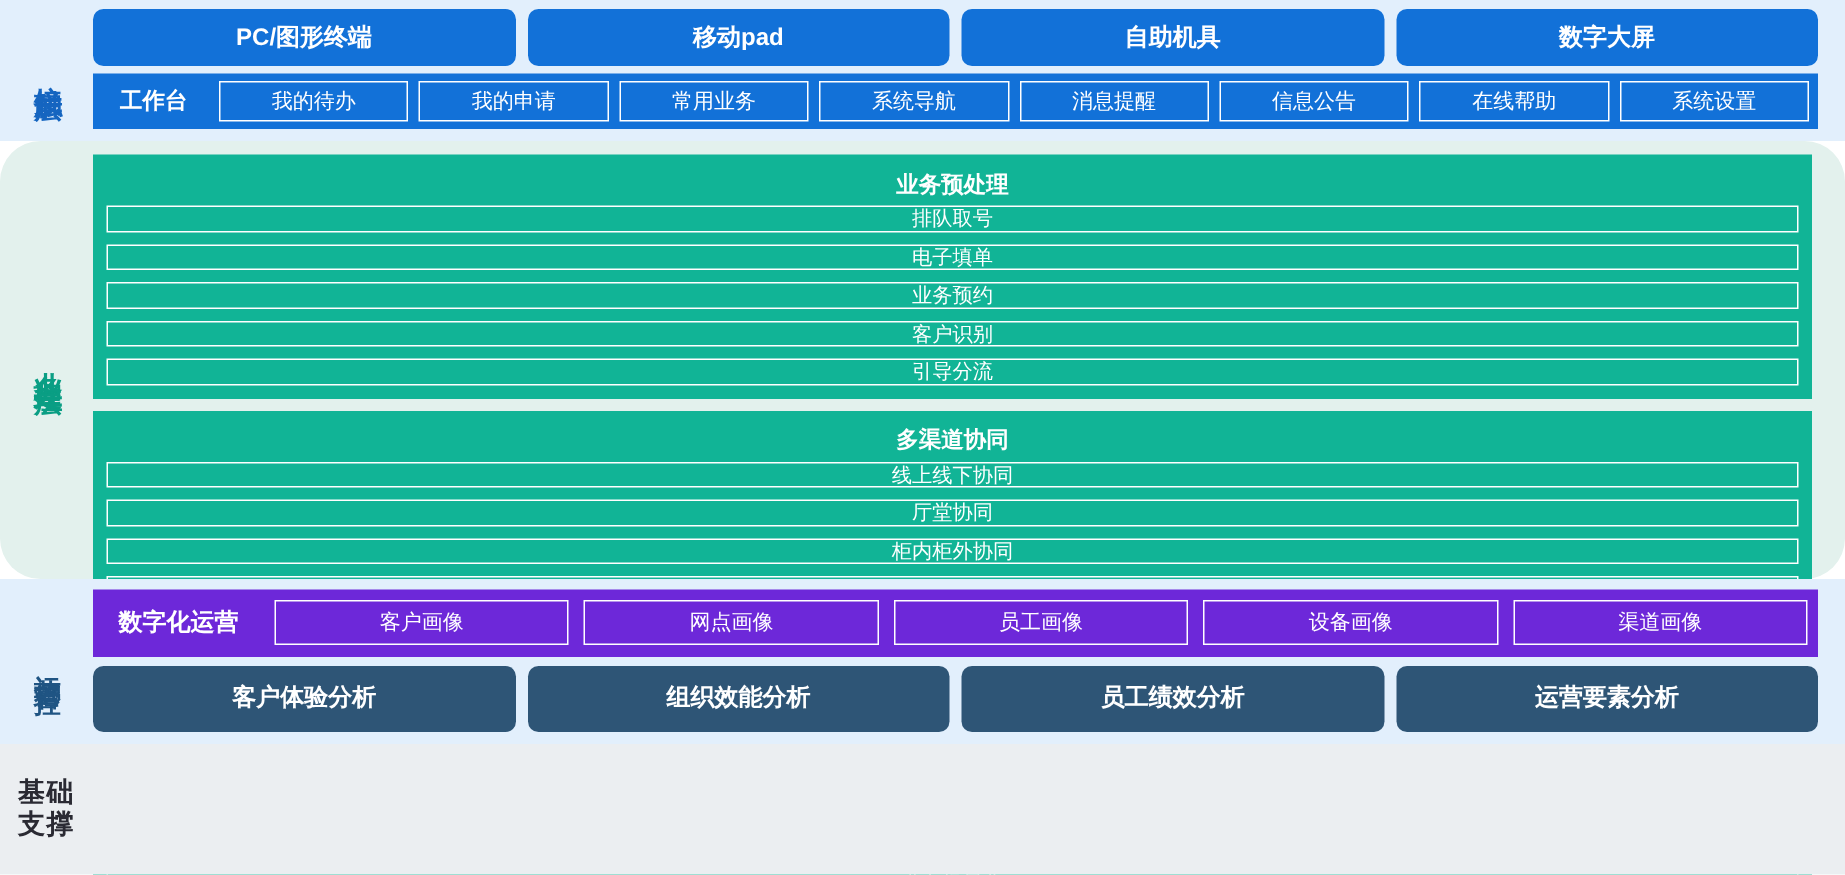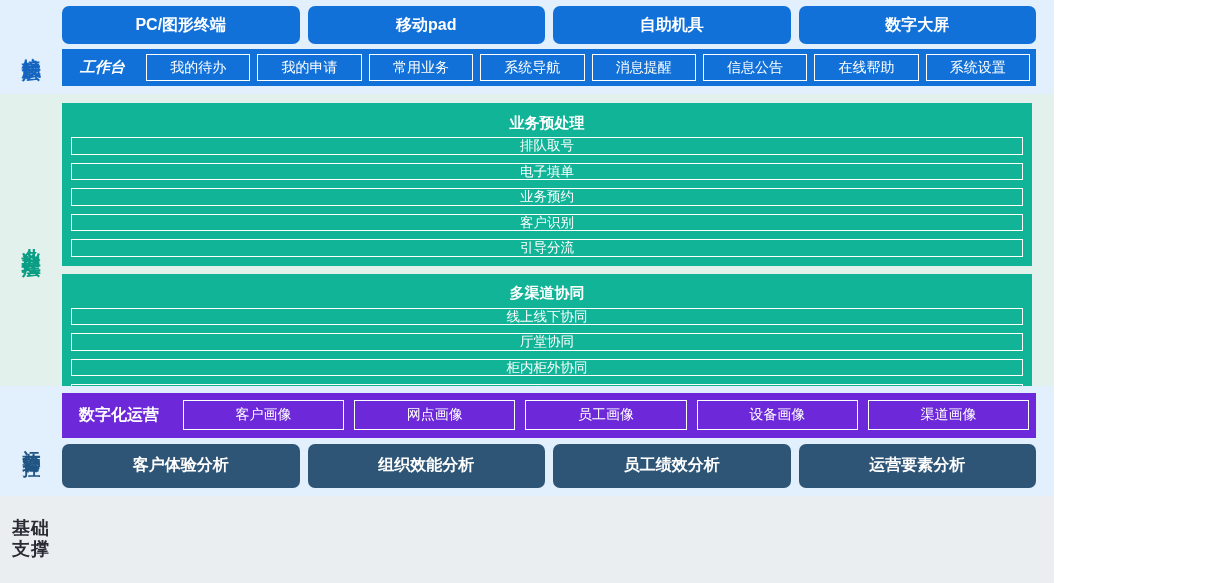--- a/index.html
+++ b/index.html
@@ -2,21 +2,21 @@
 <html><head>
 <meta charset="utf-8">
 <style>
   * { box-sizing: border-box; margin: 0; padding: 0; }
   html, body {
     width: 1230px; height: 583px;
     font-family: "Liberation Sans", "DejaVu Sans", sans-serif;
     background: #ffffff;
     overflow: hidden;
   }
-  .diagram { width: 1054px; height: 583px; display: flex; flex-direction: column; }
+  .diagram { width: 1230px; height: 583px; display: flex; flex-direction: column; }
 
   
   .layer { display: flex; align-items: stretch; width: 100%; }
   .layer-label {
     width: 62px; flex: 0 0 62px;
     display: flex; align-items: center; justify-content: center;
     font-weight: bold;
     letter-spacing: 1px;
     line-height: 1.18;
     text-align: center;
@@ -46,34 +46,33 @@
     height: 37px;
     background: #1271d8;
     display: flex; align-items: center;
     padding: 0 6px;
     gap: 7px;
   }
   .workbench-title {
     color: #ffffff; font-size: 15px; font-weight: bold;
     padding: 0 14px 0 12px;
     white-space: nowrap;
-    font-style: italic;
   }
   .wb-item {
     flex: 1 1 0;
     height: 27px;
     border: 1px solid #ffffff;
     color: #ffffff;
     font-size: 14px;
     display: flex; align-items: center; justify-content: center;
     white-space: nowrap;
   }
 
   
-  .biz-layer { background: #e3f1ed; height: 292px; padding: 9px 4px 10px 0; }
+  .biz-layer { background: #e3f1ed; height: 292px; padding: 9px 4px 10px 0; border-radius: 27px; }
   .biz-layer .layer-label { color: #0a9e84; font-size: 19px; }
   .biz-body { display: flex; gap: 8px; padding-right: 18px; height: 100%; }
   .biz-col {
     flex: 1 1 0;
     background: #11b496;
     display: flex; flex-direction: column;
     align-items: center;
     padding: 6px 9px 9px 9px;
   }
   .biz-col-title {

